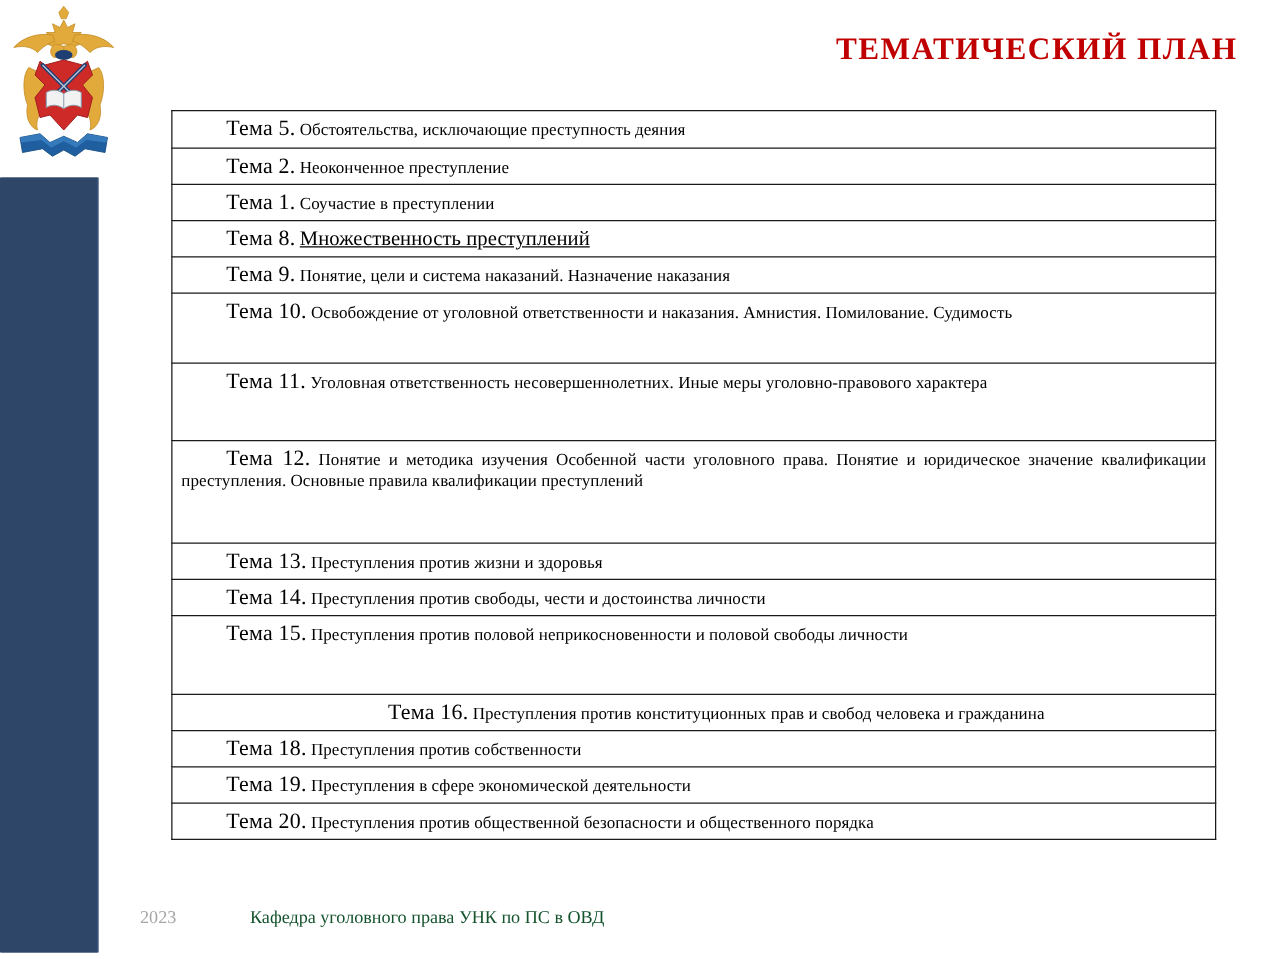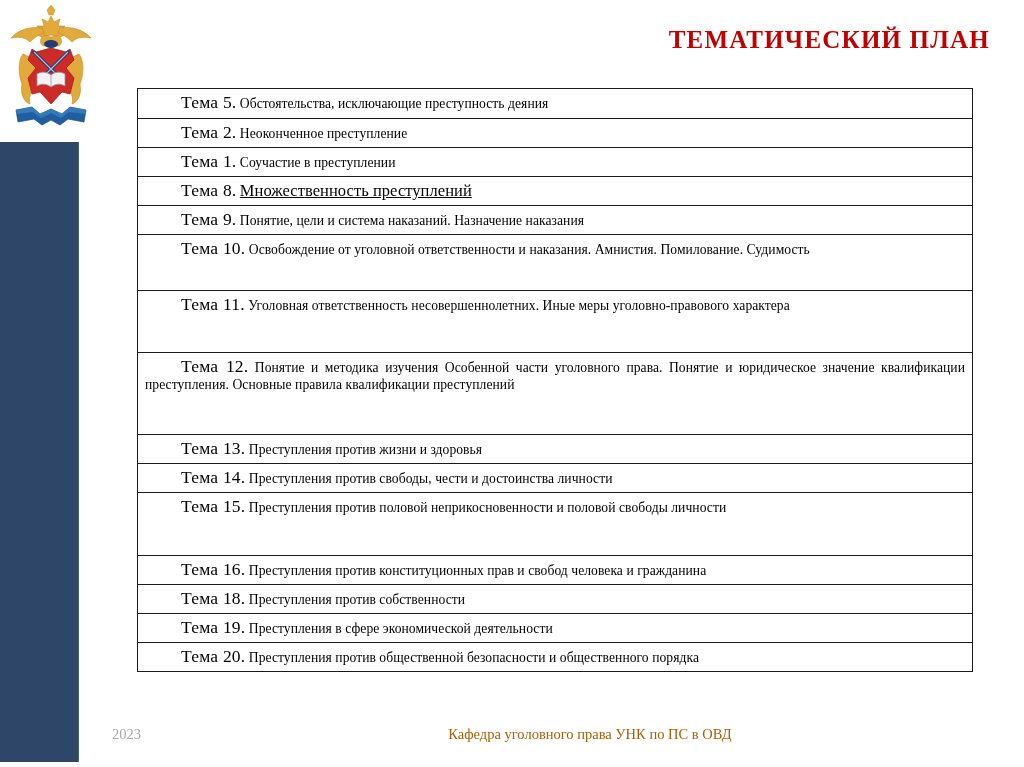--- a/index.html
+++ b/index.html
@@ -92,23 +92,22 @@
     top: 726px;
     font-size: 14.5px;
     color: #a6a6a6;
     font-family: "Liberation Serif", "DejaVu Serif", serif;
   }
   #footer-dept {
     position: absolute;
     left: 200px;
     top: 726px;
     width: 780px;
-    text-align: center;
     font-size: 14.5px;
-    color: #a16207;
+    color: #14532d;
     font-family: "Liberation Serif", "DejaVu Serif", serif;
   }
 </style>
 </head>
 <body style="background: rgb(255, 255, 255);">
 
 <div id="side-band" style="background: rgb(46, 70, 104);"></div>
 
 <div id="emblem">
   <svg viewBox="0 0 90 132" xmlns="http://www.w3.org/2000/svg">
@@ -178,21 +177,21 @@
       <tr>
         <td style="height: 19px;"><span class="tnum">Тема 13.</span> <span class="ttext">Преступления против жизни и здоровья</span></td>
       </tr>
       <tr>
         <td style="height: 19px;"><span class="tnum">Тема 14.</span> <span class="ttext">Преступления против свободы, чести и достоинства личности</span></td>
       </tr>
       <tr>
         <td style="height: 53px;"><span class="tnum">Тема 15.</span> <span class="ttext">Преступления против половой неприкосновенности и половой свободы личности</span></td>
       </tr>
       <tr>
-        <td style="height: 19px;"><span class="tnum">Тема 16.</span> <span class="ttext">Преступления против конституционных прав и свобод человека и гражданина</span></td>
+        <td style="height: 19px; text-align: center;"><span class="tnum">Тема 16.</span> <span class="ttext">Преступления против конституционных прав и свобод человека и гражданина</span></td>
       </tr>
       <tr>
         <td style="height: 19px;"><span class="tnum">Тема 18.</span> <span class="ttext">Преступления против собственности</span></td>
       </tr>
       <tr>
         <td style="height: 19px;"><span class="tnum">Тема 19.</span> <span class="ttext">Преступления в сфере экономической деятельности</span></td>
       </tr>
       <tr>
         <td style="height: 19px;"><span class="tnum">Тема 20.</span> <span class="ttext">Преступления против общественной безопасности и общественного порядка</span></td>
       </tr>

